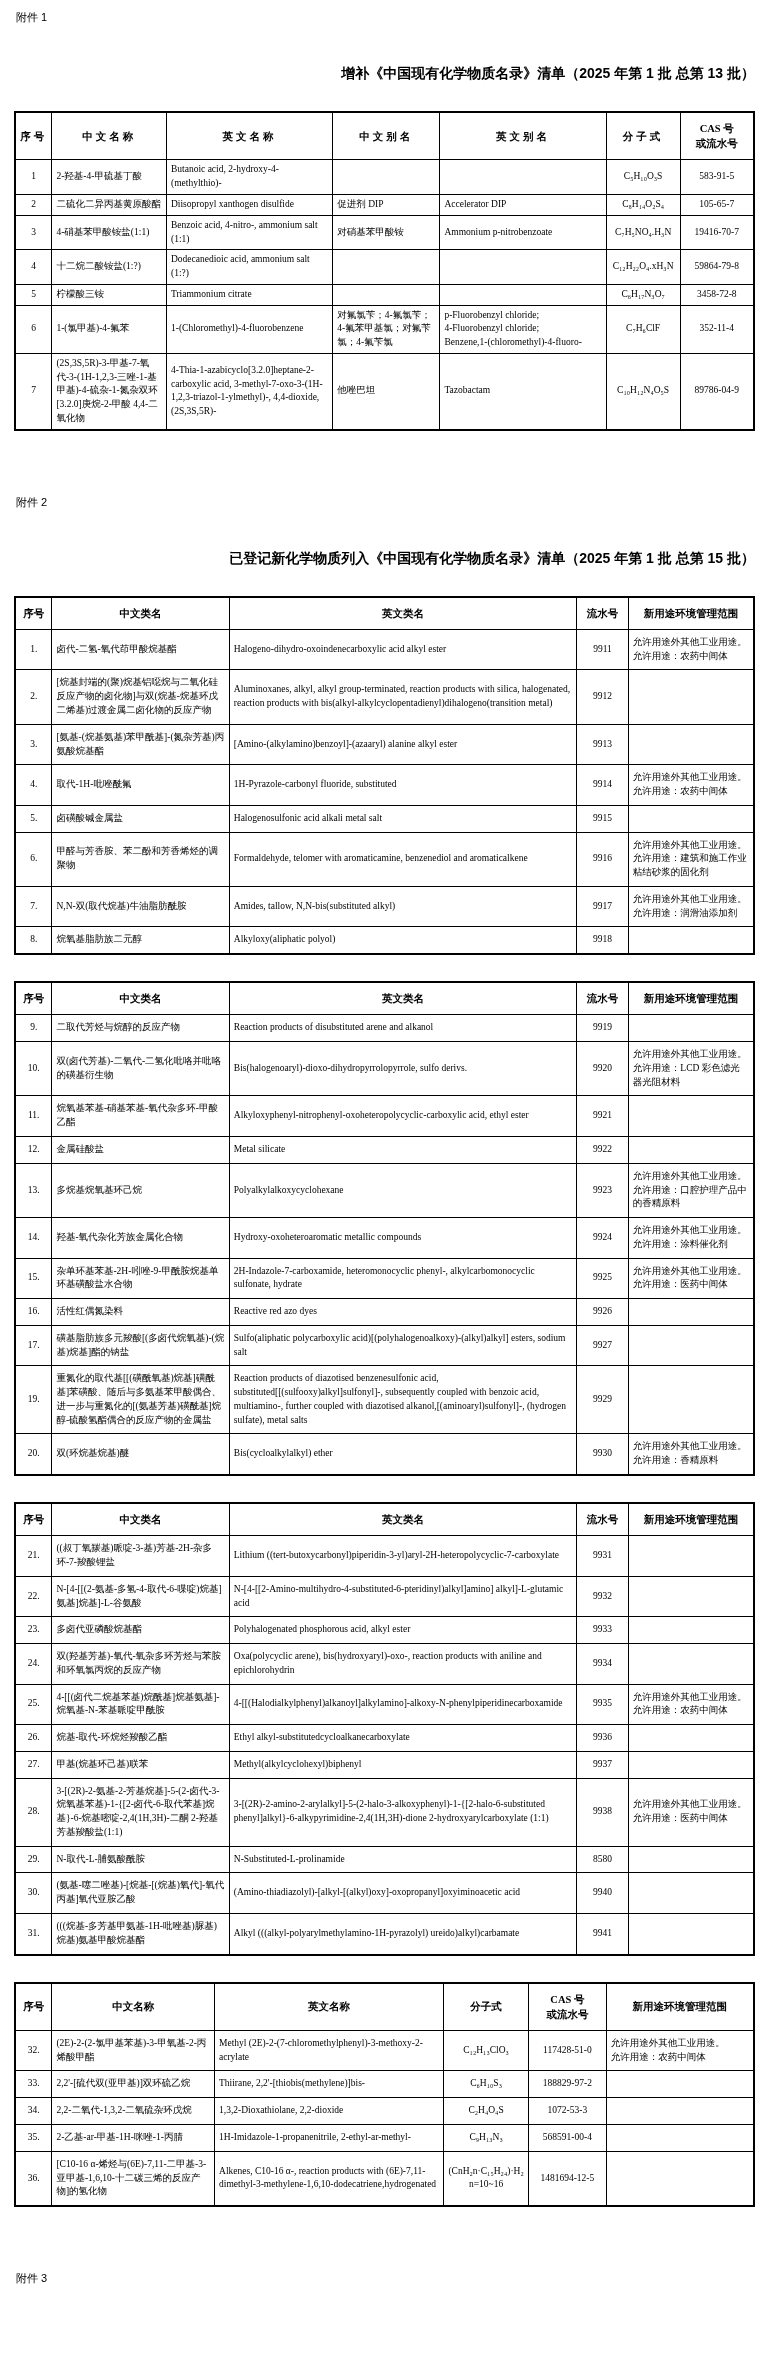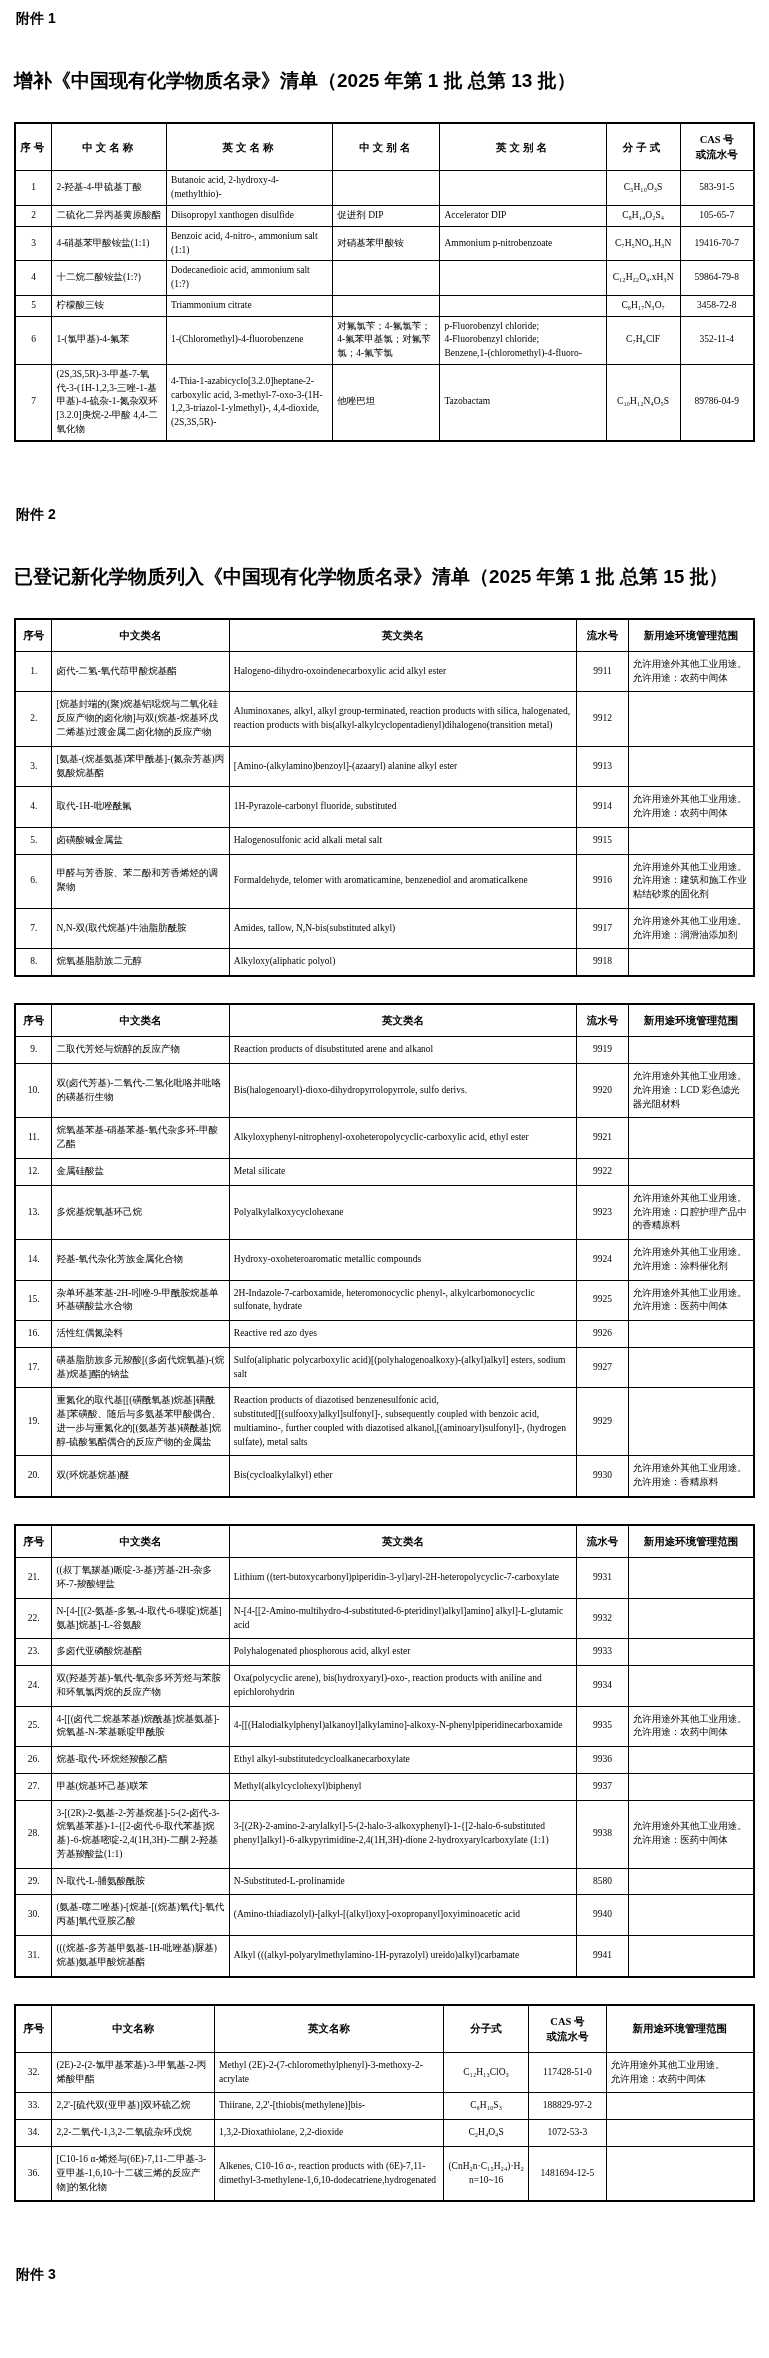--- a/index.html
+++ b/index.html
@@ -1,19 +1,19 @@
 <!DOCTYPE html>
 <html><head>
 <meta charset="utf-8">
 <style>
   html,body{margin:0;padding:0;background:#ffffff;}
   body{width:769px;font-family:"Liberation Serif","DejaVu Serif",serif;color:#000;}
   .page{width:769px;min-height:2358px;box-sizing:border-box;padding:6px 14px 30px 14px;background:#fff;}
-  .att-label{font-family:"Liberation Sans","DejaVu Sans",sans-serif;font-size:14px;font-weight:bold;margin:4px 0 0 2px;}
-  .doc-title{font-family:"Liberation Sans","DejaVu Sans",sans-serif;font-size:19px;font-weight:bold;text-align:left;margin:40px 0 28px 0;}
+  .att-label{font-family:"Liberation Sans","DejaVu Sans",sans-serif;font-size:11px;font-weight:normal;margin:4px 0 0 2px;}
+  .doc-title{font-family:"Liberation Sans","DejaVu Sans",sans-serif;font-size:14px;font-weight:bold;text-align:right;margin:40px 0 28px 0;}
   table{width:100%;border-collapse:collapse;table-layout:fixed;margin:0 0 26px 0;}
   table, th, td{border:1px solid #000;}
   table{border-width:2px;}
   th,td{padding:3px 4px;font-size:9.5px;line-height:1.45;vertical-align:middle;word-wrap:break-word;white-space:pre-line;}
   th{text-align:center;font-weight:bold;font-size:10.5px;padding:8px 2px;}
   td{text-align:left;}
   .t1 th{letter-spacing:3px;}
   .t1 th:last-child{letter-spacing:0;}
   .t1 td:nth-child(1),.t1 td:nth-child(6),.t1 td:nth-child(7){text-align:center;}
   .t5 td:nth-child(1),.t5 td:nth-child(4){text-align:center;}
@@ -444,20 +444,28 @@
         </tr>
         <tr>
           <td>34.</td>
           <td>2,2-二氧代-1,3,2-二氧硫杂环戊烷</td>
           <td>1,3,2-Dioxathiolane, 2,2-dioxide</td>
           <td>C₂H₄O₄S</td>
           <td>1072-53-3</td>
           <td></td>
         </tr>
         <tr>
+          <td>35.</td>
+          <td>2-乙基-ar-甲基-1H-咪唑-1-丙腈</td>
+          <td>1H-Imidazole-1-propanenitrile, 2-ethyl-ar-methyl-</td>
+          <td>C₉H₁₃N₃</td>
+          <td>568591-00-4</td>
+          <td></td>
+        </tr>
+        <tr>
           <td>36.</td>
           <td>[C10-16 α-烯烃与(6E)-7,11-二甲基-3-亚甲基-1,6,10-十二碳三烯的反应产物]的氢化物</td>
           <td>Alkenes, C10-16 α-, reaction products with (6E)-7,11-dimethyl-3-methylene-1,6,10-dodecatriene,hydrogenated</td>
           <td>(CnH₂n·C₁₅H₂₄)·H₂ n=10~16</td>
           <td>1481694-12-5</td>
           <td></td>
         </tr>
       </tbody>
     </table>
 

